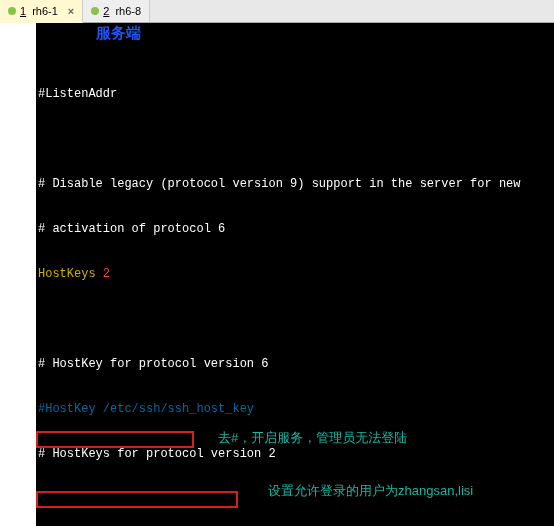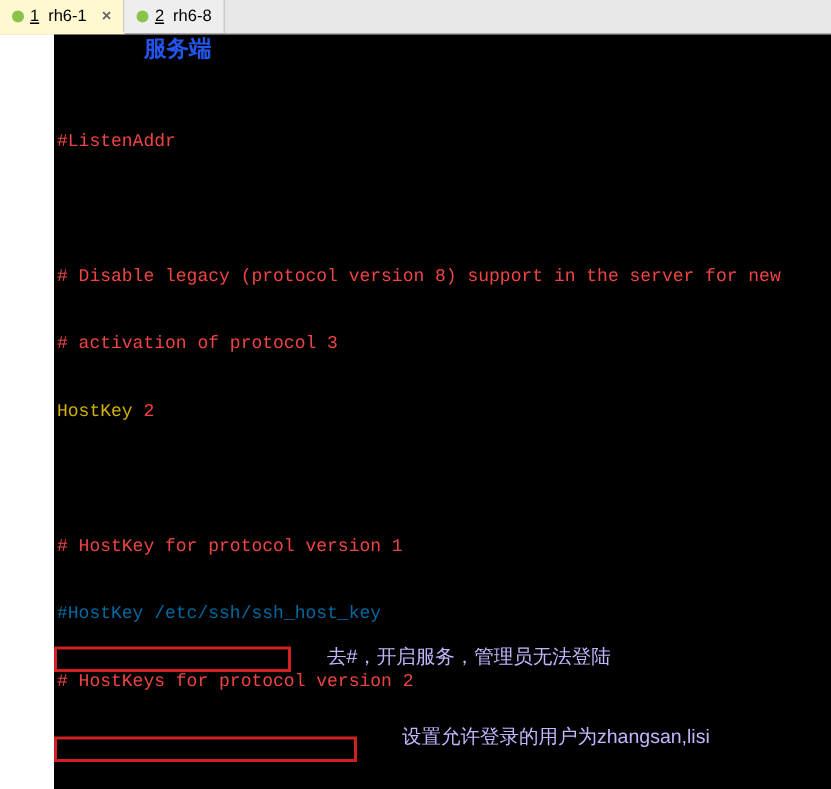--- a/index.html
+++ b/index.html
@@ -62,25 +62,25 @@
     height: calc(100% - 22px);
     box-sizing: border-box;
     padding: 4px 2px 12px 2px;
     line-height: 15px;
     position: relative;
     white-space: pre;
     overflow: hidden;
     margin-left: 36px;
   }
   .line { height: 15px; }
-  .c-blue    { color: #ef4444; }
+  .c-blue    { color: #ffffff; }
   .c-darkblue{ color: #0369a1; }
   .c-yellow  { color: #d0b000; }
   .c-red     { color: #ff4040; }
-  .c-redlbl  { color: #c4b5fd; font-family: "SimSun","Microsoft YaHei",sans-serif; font-size: 13px; }
+  .c-redlbl  { color: #14b8a6; font-family: "SimSun","Microsoft YaHei",sans-serif; font-size: 13px; }
 
   .overlay-title {
     position: absolute;
     top: 2px;
     left: 60px;
     color: #2255ee;
     font-family: "SimSun","Microsoft YaHei",sans-serif;
     font-size: 15px;
     font-weight: bold;
     background: transparent;
@@ -136,25 +136,25 @@
       <span class="label">rh6-8</span>
     </div>
     <div class="tabspacer"></div>
   </div>
 
   <div class="terminal">
     <div class="overlay-title">服务端</div>
 
     <div class="line"><span class="c-blue">#ListenAddr</span></div>
     <div class="line"></div>
-    <div class="line"><span class="c-blue"># Disable legacy (protocol version 8) support in the server for new</span></div>
-    <div class="line"><span class="c-blue"># activation of protocol 3</span></div>
-    <div class="line"><span class="c-yellow">HostKey </span><span class="c-red">2</span></div>
+    <div class="line"><span class="c-blue"># Disable legacy (protocol version 9) support in the server for new</span></div>
+    <div class="line"><span class="c-blue"># activation of protocol 6</span></div>
+    <div class="line"><span class="c-yellow">HostKeys </span><span class="c-red">2</span></div>
     <div class="line"></div>
-    <div class="line"><span class="c-blue"># HostKey for protocol version 1</span></div>
+    <div class="line"><span class="c-blue"># HostKey for protocol version 6</span></div>
     <div class="line"><span class="c-darkblue">#HostKey /etc/ssh/ssh_host_key</span></div>
     <div class="line"><span class="c-blue"># HostKeys for protocol version 2</span></div>
     
     
     
     
     
     
     
     

